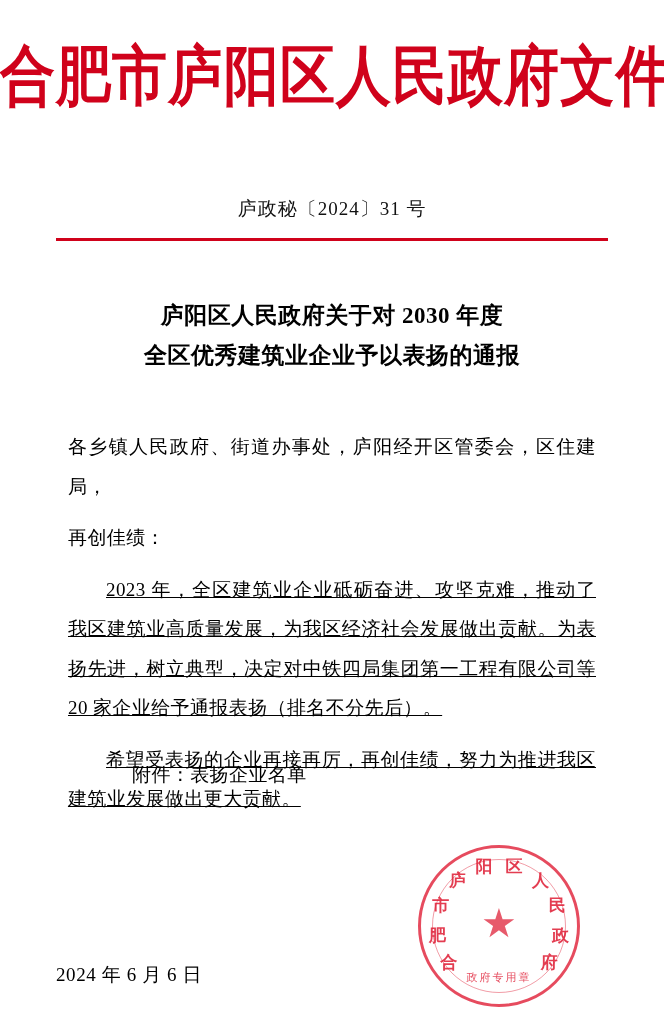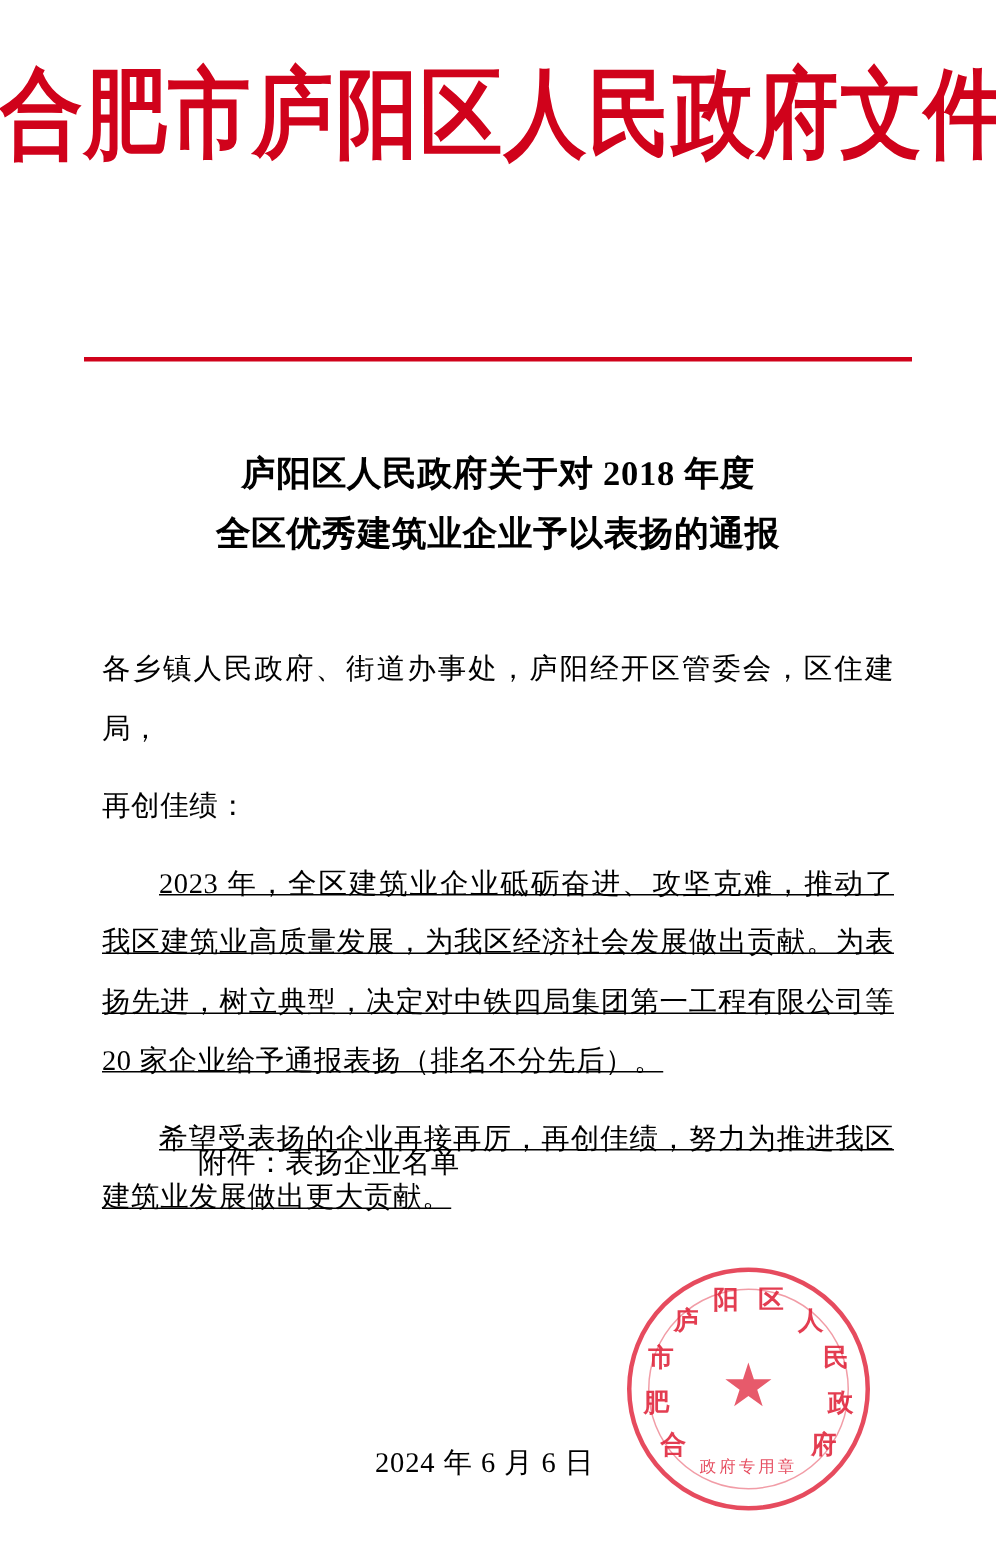--- a/index.html
+++ b/index.html
@@ -174,41 +174,42 @@
     opacity: 0.8;
     white-space: nowrap;
   }
 
   
   .doc-date {
     position: absolute;
     top: 962px;
     left: 56px;
     width: 552px;
-    text-align: center;
+    text-align: left;
     padding-right: 18px;
     box-sizing: border-box;
     font-size: 19px;
     letter-spacing: 0.6px;
   }
 </style>
 </head>
 <body>
 
 <div class="page">
 
   <div class="masthead">
     <div class="masthead-title">合肥市庐阳区人民政府文件</div>
   </div>
 
+  <div class="doc-number">庐政秘〔2024〕31 号</div>
 
   <div class="red-rule"></div>
 
   <div class="doc-title">
-    <span class="line">庐阳区人民政府关于对 2018 年度</span>
+    <span class="line">庐阳区人民政府关于对 2030 年度</span>
     <span class="line">全区优秀建筑业企业予以表扬的通报</span>
   </div>
 
   <div class="body-block">
     <p>各乡镇人民政府、街道办事处，庐阳经开区管委会，区住建局，</p>
     <p>再创佳绩：</p>
     <p class="indent">2023 年，全区建筑业企业砥砺奋进、攻坚克难，推动了我区建筑业高质量发展，为我区经济社会发展做出贡献。为表扬先进，树立典型，决定对中铁四局集团第一工程有限公司等 20 家企业给予通报表扬（排名不分先后）。</p>
     <p class="indent">希望受表扬的企业再接再厉，再创佳绩，努力为推进我区建筑业发展做出更大贡献。</p>
   </div>
 

